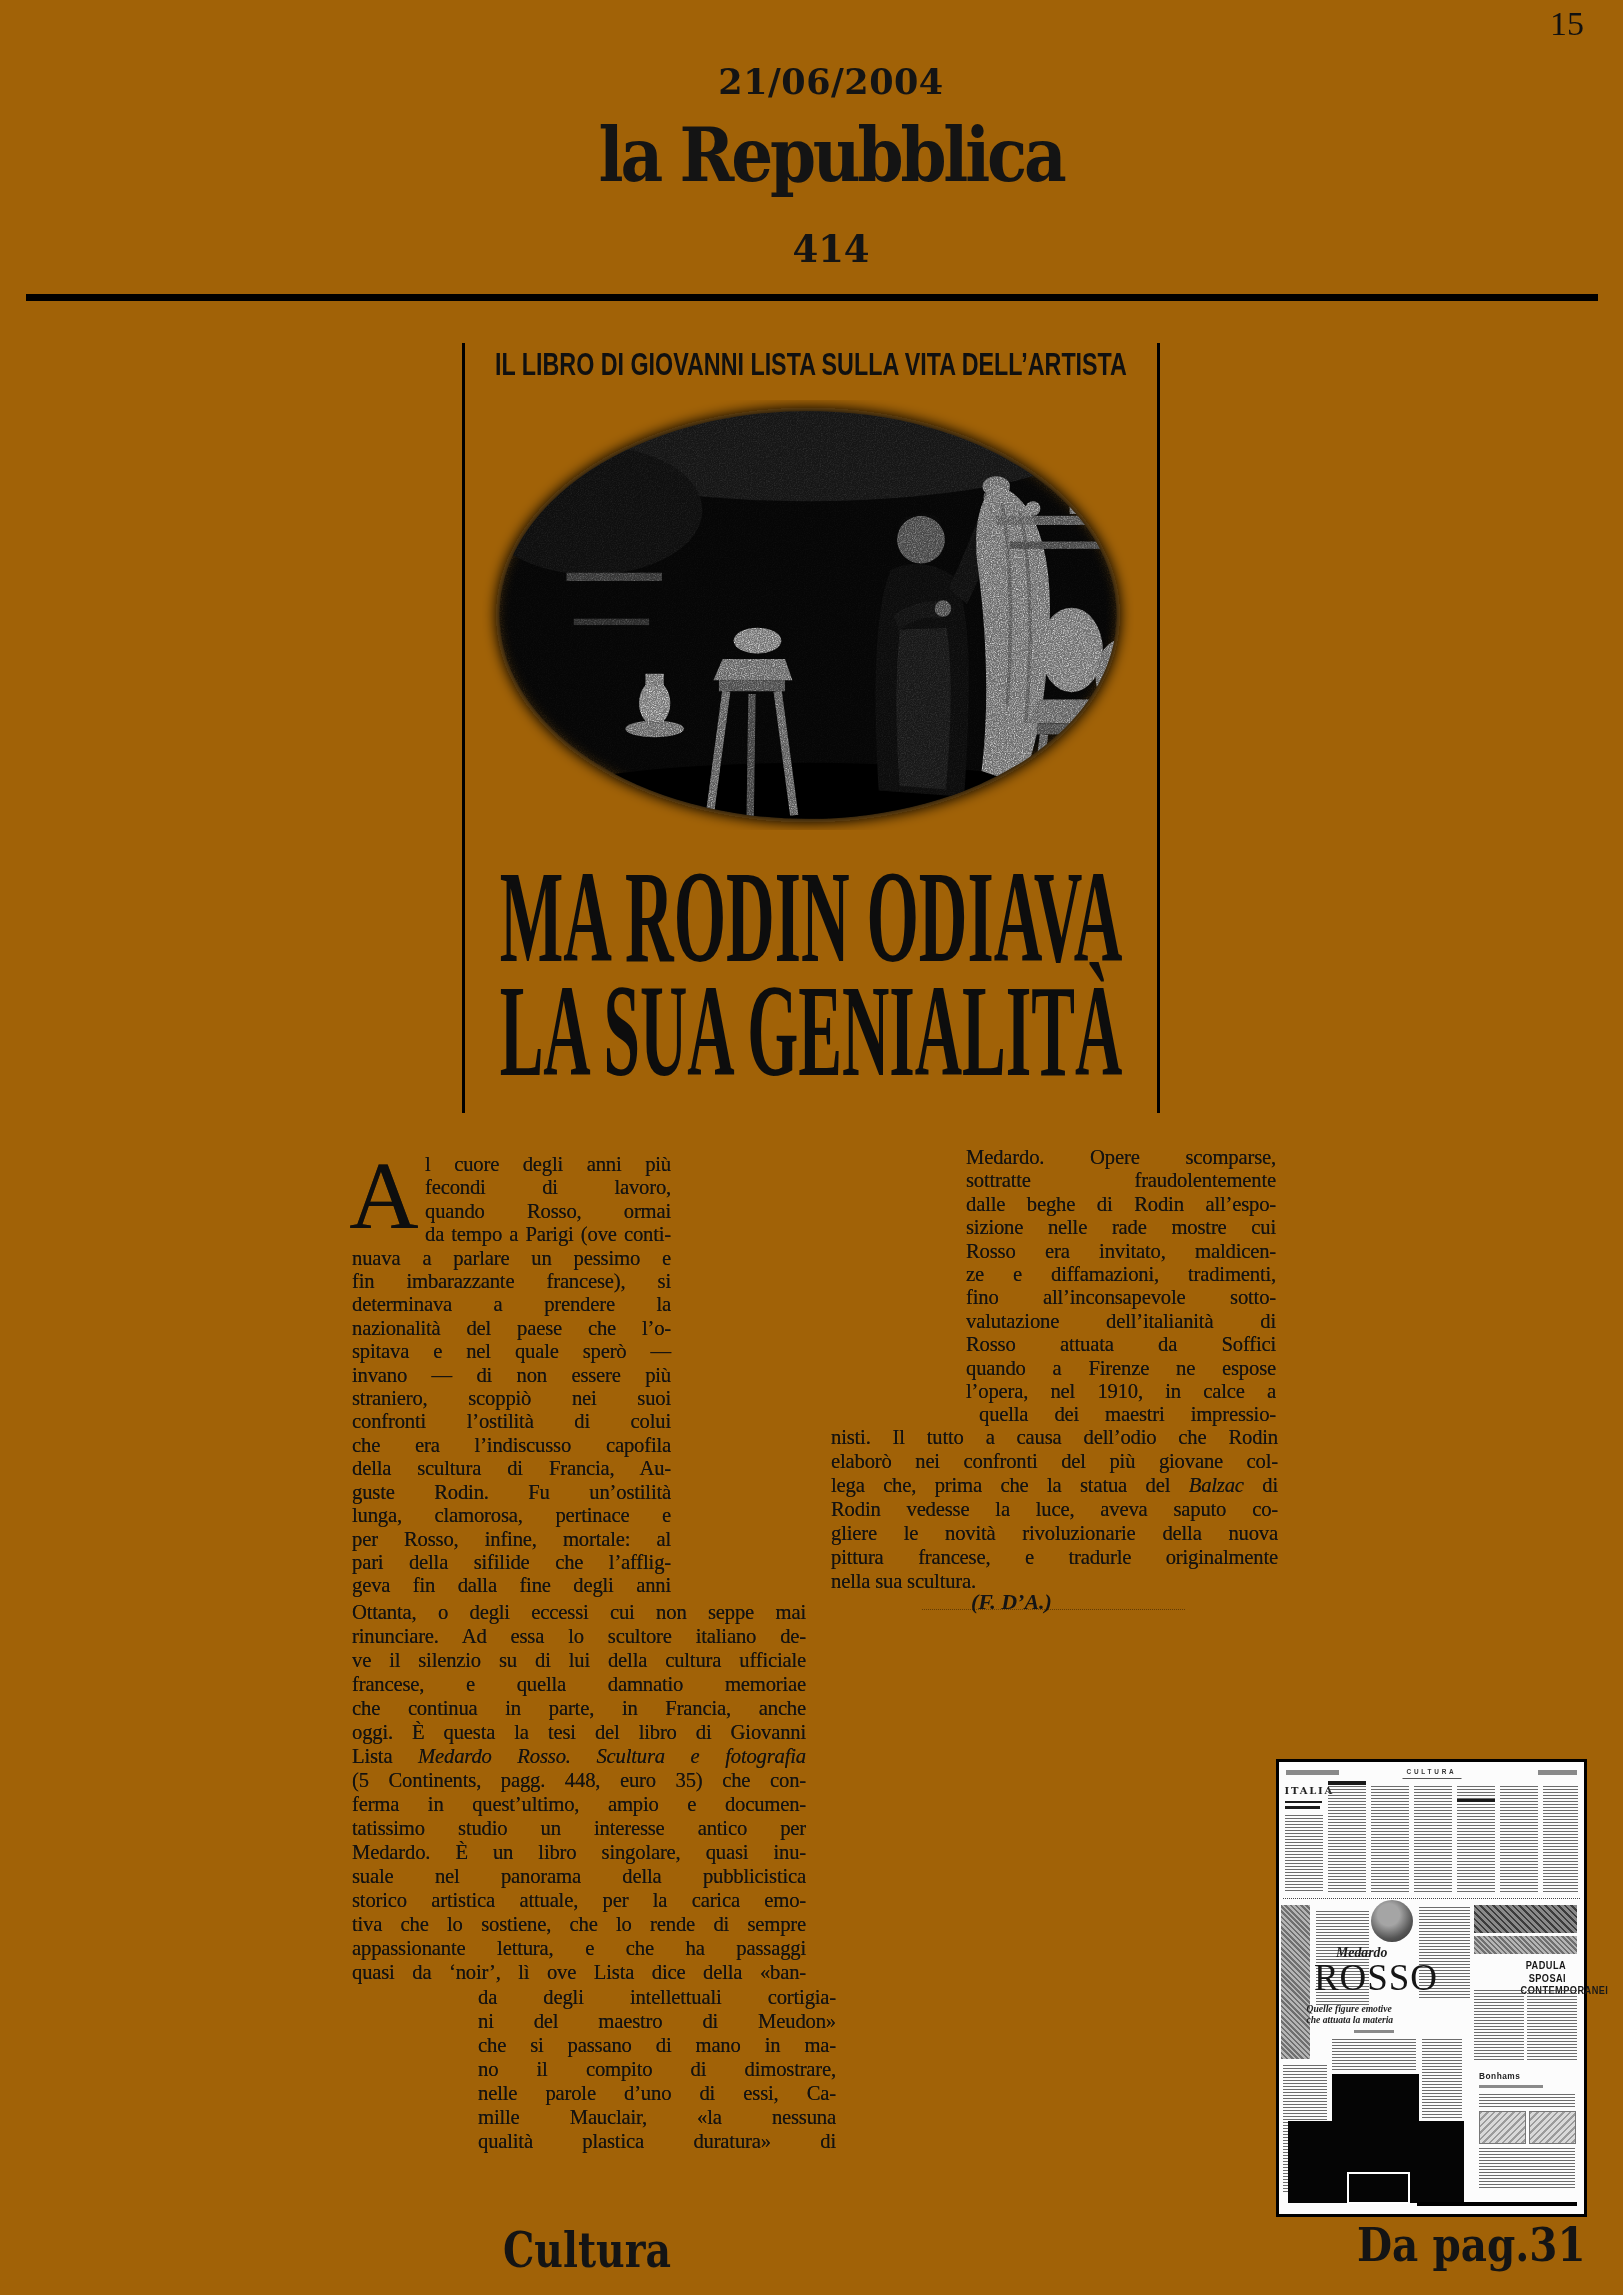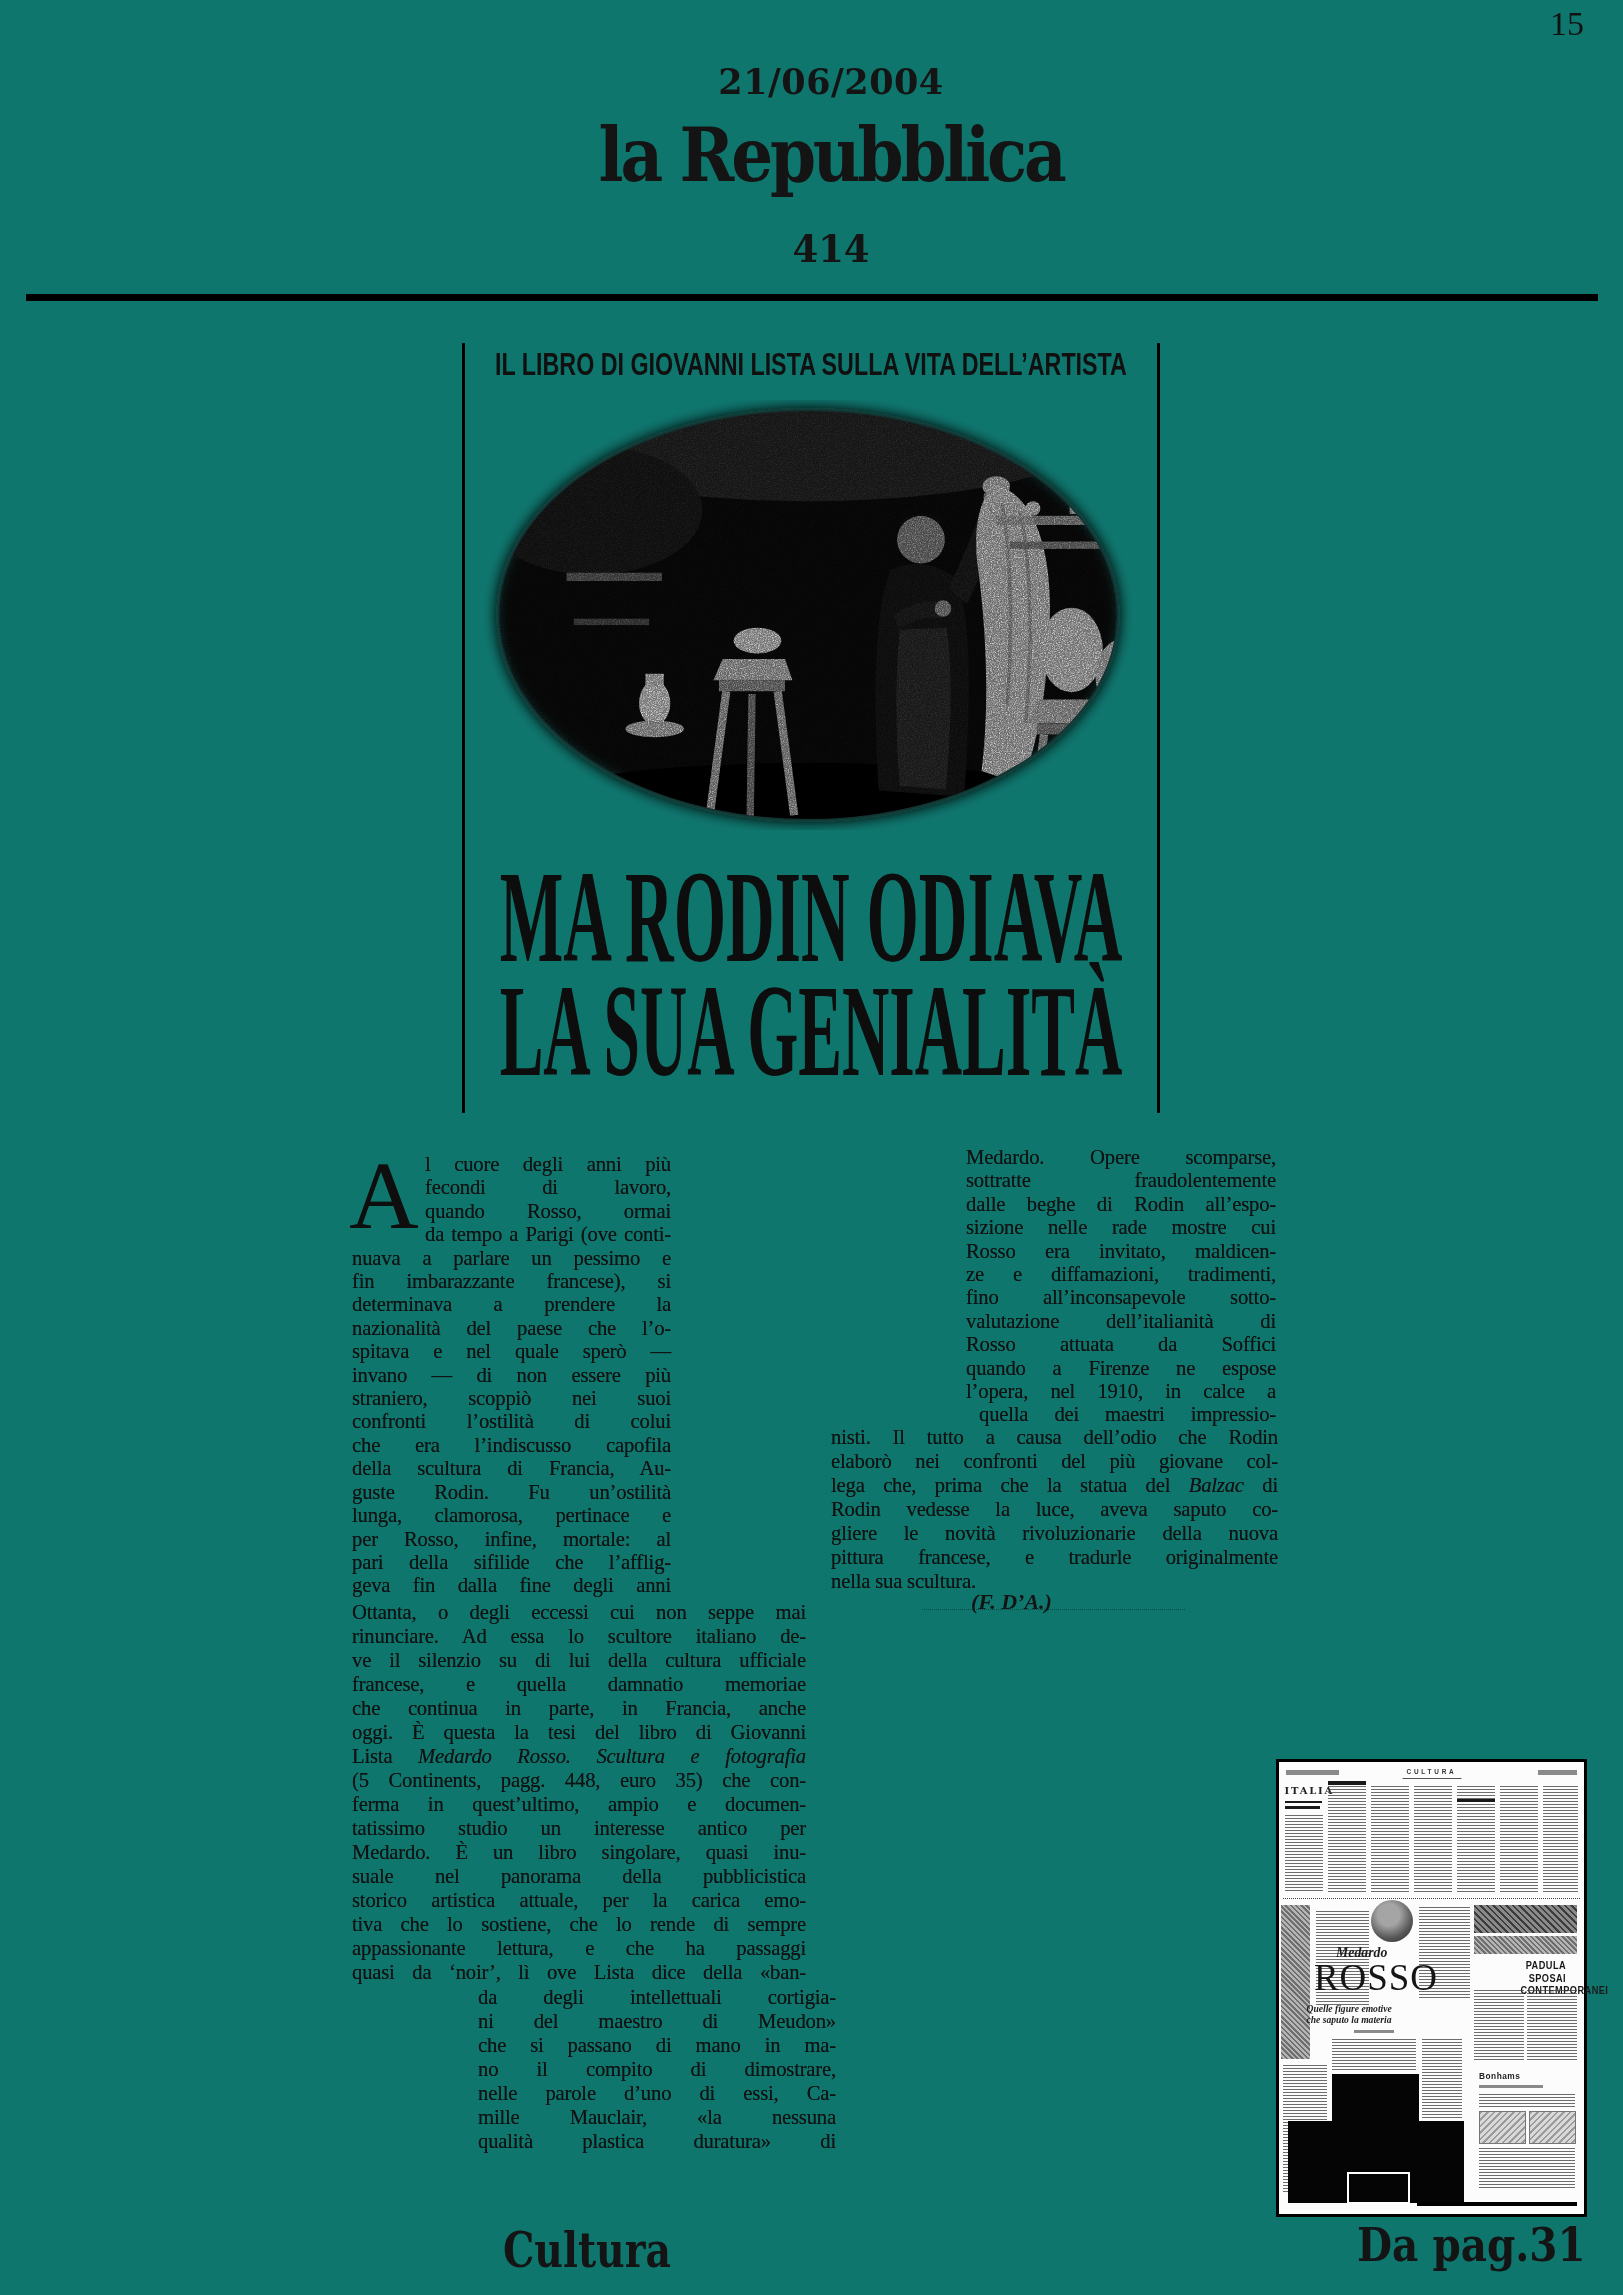--- a/index.html
+++ b/index.html
@@ -1,16 +1,16 @@
 <!DOCTYPE html>
 <html style="font-size:14.7px"><head>
 <meta charset="utf-8">
 <style>
   html,body{margin:0;padding:0;background:#e8e8e8;}
-  #canvas{position:relative;width:1624px;height:2296px;background:#0f766e;overflow:hidden;
+  #canvas{position:relative;width:1624px;height:2296px;background:#a16207;overflow:hidden;
           font-family:"Liberation Serif",serif;color:#141414;}
   .abs{position:absolute;}
 
   
   .page-num{top:7.3px;left:1550px;font:400 34px/1 "Liberation Serif",serif;color:#111;}
   .hdr-date{top:64px;left:831px;transform:translateX(-50%);
             font:700 35px/1 "DejaVu Serif",serif;letter-spacing:0.5px;}
   .masthead{top:118px;left:831px;transform:translateX(-50%) scaleX(.88);transform-origin:center top;
             font:700 75px/1 "DejaVu Serif",serif;letter-spacing:-3.7px;white-space:nowrap;}
   .art-num{top:231px;left:831px;transform:translateX(-50%);
@@ -261,21 +261,21 @@
 
     <div class="pnoise" style="left:1.8px;top:143px;width:29px;height:154px;"></div>
     <div class="noisecol" style="left:37px;top:149px;width:53px;height:96px;"></div>
     <div class="t-circle" style="left:92px;top:138px;width:42px;height:42px;"></div>
     <div class="noisecol" style="left:140px;top:145px;width:51px;height:92px;"></div>
     <div class="t-medardo" style="left:57px;top:184px;">Medardo</div>
     <div class="t-rosso" style="left:35px;top:195px;">ROSSO</div>
     <div class="t-sub" style="left:27.5px;top:241px;">
       <span>Quelle figure emotive</span>
         <br>
-      <span>che saputo la materia</span>
+      <span>che attuata la materia</span>
     </div>
     <div class="t-smudge" style="left:75px;top:268px;width:40px;height:2.8px;"></div>
 
     <div class="pnoise-dark" style="left:195px;top:143px;width:103px;height:27.5px;"></div>
     <div class="pnoise" style="left:195px;top:174px;width:103px;height:18.4px;"></div>
     <div class="t-padula" style="left:191px;top:198px;">
       <span>PADULA SPOSA</span>
         <br>
       <span>I CONTEMPORANEI</span>
     </div>

